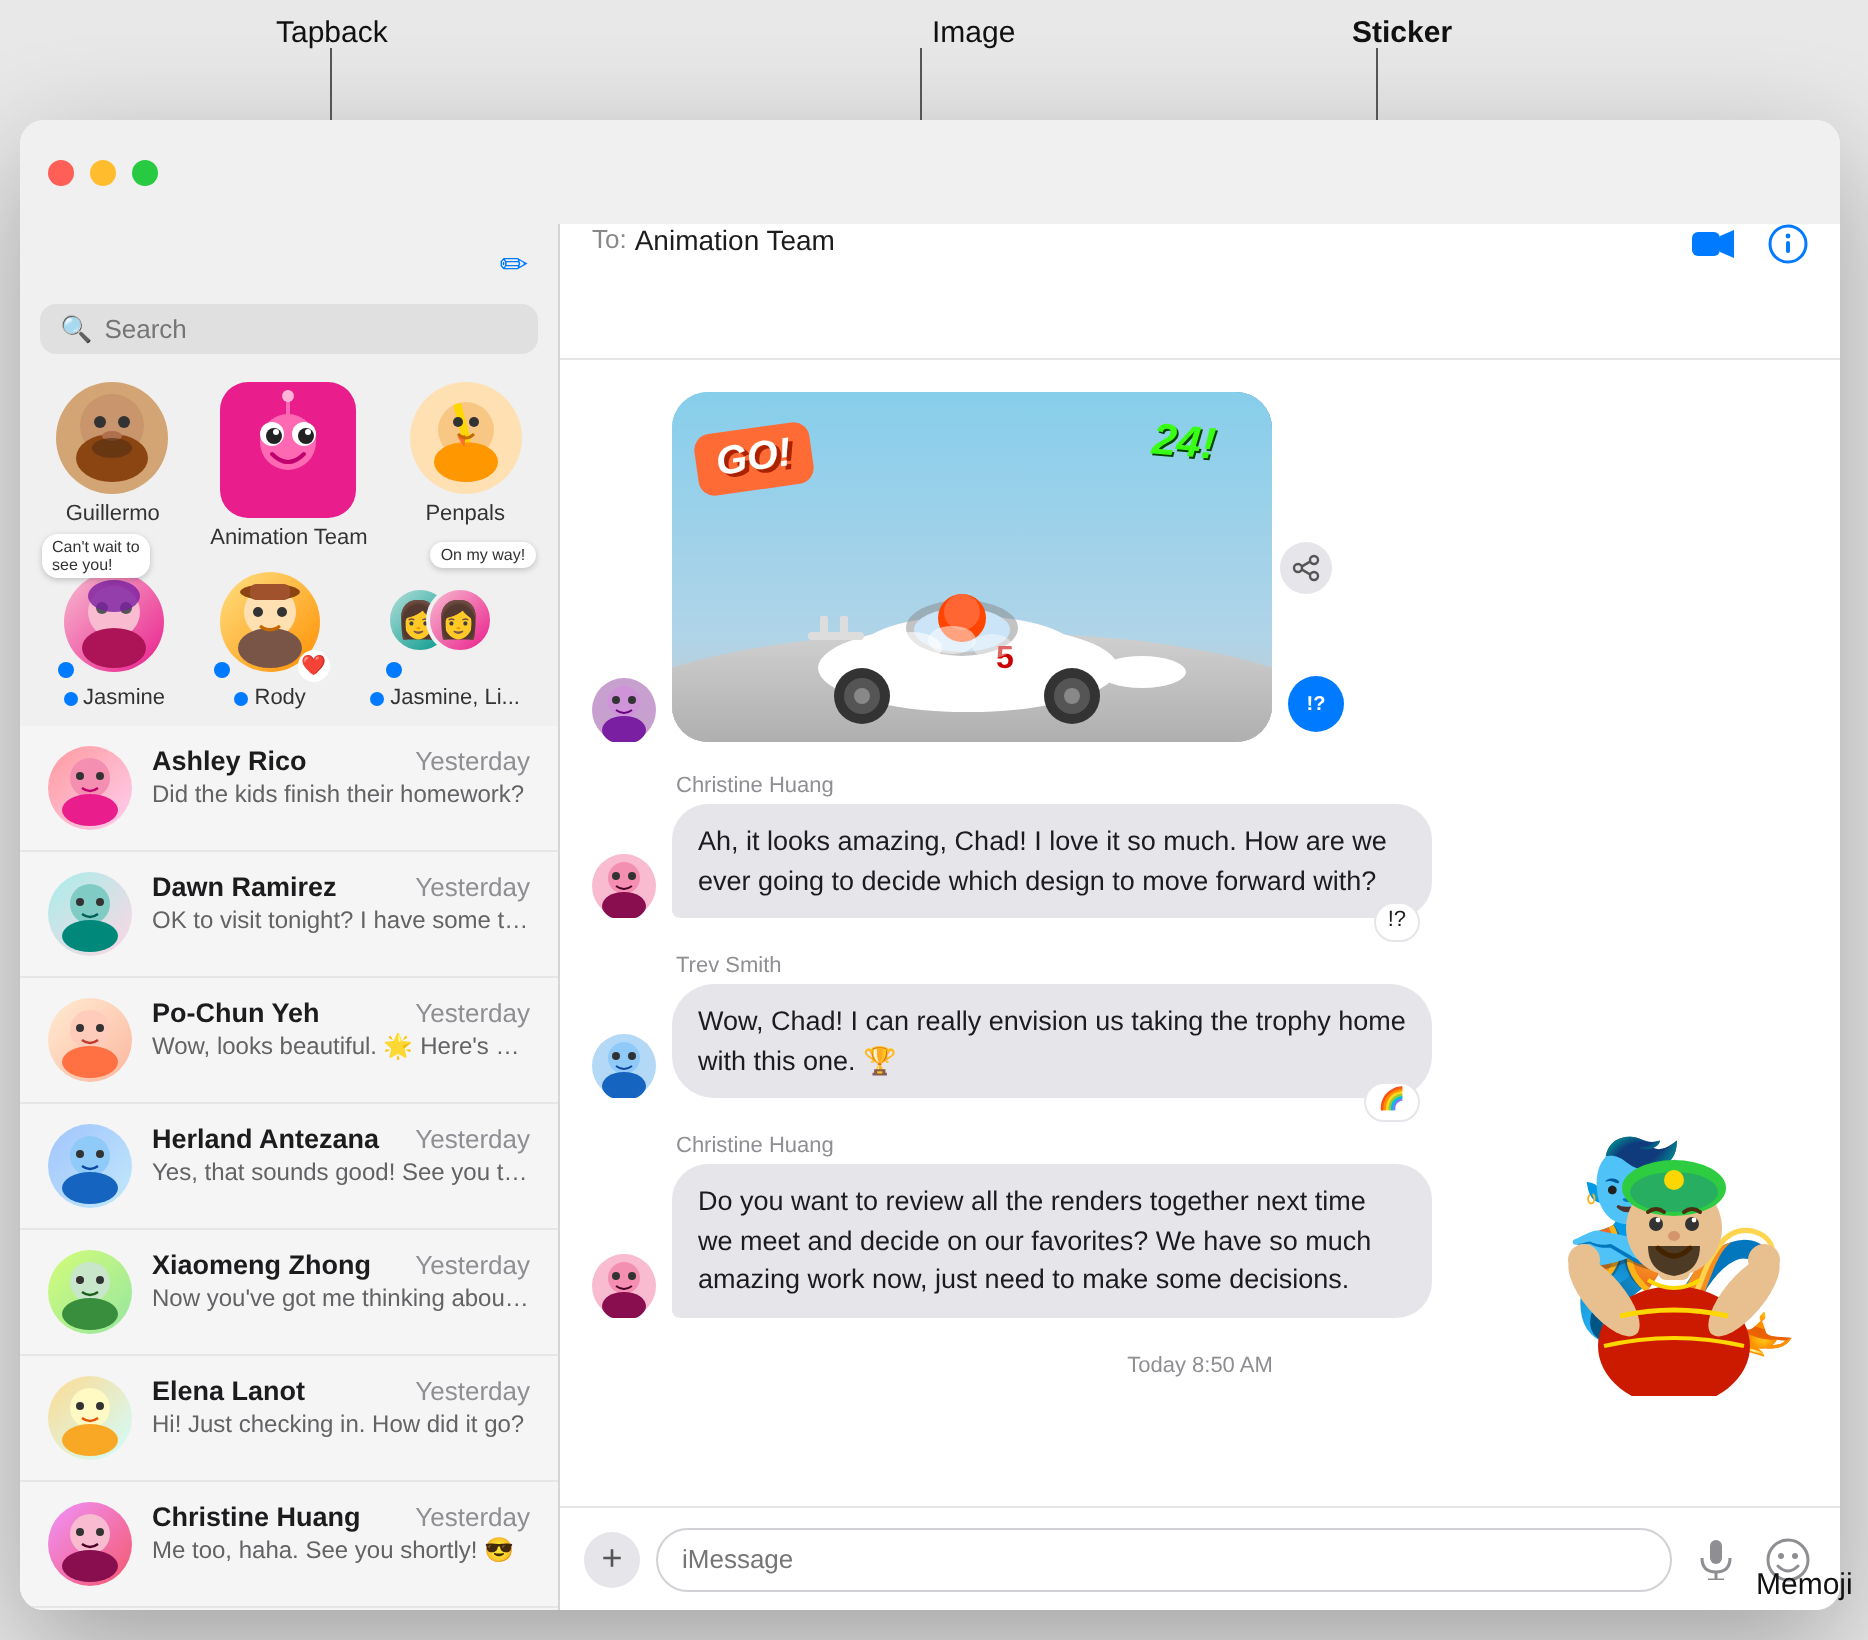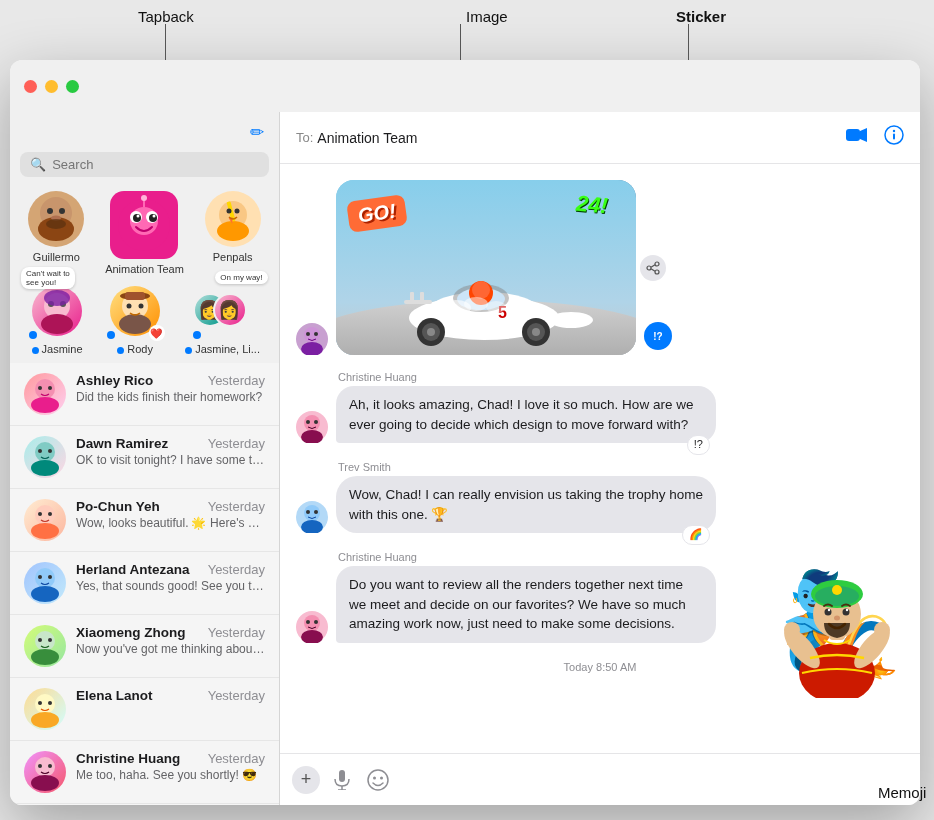--- a/index.html
+++ b/index.html
@@ -282,23 +282,23 @@
 
     
     .chat-area {
       flex: 1;
       display: flex;
       flex-direction: column;
       background: white;
     }
 
     .chat-header {
-      height: 52px;
-      display: flex;
-      align-items: center;
+      height: 68px;
+      display: flex;
+      align-items: flex-start;
       padding: 0 16px;
       border-bottom: 1px solid #e5e5e7;
       flex-shrink: 0;
     }
     .chat-header-to {
       font-size: 13px;
       color: #888;
       margin-right: 4px;
     }
     .chat-header-name {
@@ -738,20 +738,21 @@
               <circle cx="16" cy="15" r="2" fill="#333"></circle>
               <circle cx="26" cy="15" r="2" fill="#333"></circle>
               <path d="M17 21 Q21 24 25 21" stroke="#e65100" stroke-width="1.2" fill="none"></path>
             </svg>
           </div>
           <div class="conv-info">
             <div class="conv-header">
               <span class="conv-name">Elena Lanot</span>
               <span class="conv-time">Yesterday</span>
             </div>
+            <div class="conv-preview">Hi! Just checking in. How did it go?</div>
           </div>
         </div>
 
         <div class="conv-item">
           <div class="conv-avatar av-christine">
             <svg width="42" height="42" viewBox="0 0 42 42">
               <circle cx="21" cy="16" r="10" fill="#f8bbd0"></circle>
               <ellipse cx="21" cy="32" rx="14" ry="8" fill="#880e4f"></ellipse>
               <circle cx="16" cy="15" r="2" fill="#333"></circle>
               <circle cx="26" cy="15" r="2" fill="#333"></circle>
@@ -976,20 +977,21 @@
             <path d="M42 82 Q55 90 68 82" stroke="#ffd700" stroke-width="2" fill="none"></path>
 
             <path d="M28 100 Q55 94 82 100" stroke="#ffd700" stroke-width="2.5" fill="none"></path>
             <path d="M20 115 Q55 107 90 115" stroke="#ffd700" stroke-width="2" fill="none"></path>
           </svg>
         </div>
       </div>
 
       <div class="input-area">
         <div class="plus-btn">+</div>
+        <input class="msg-input" type="text" placeholder="iMessage" style="">
         <div class="audio-btn">
           <svg width="18" height="20" viewBox="0 0 18 20">
             <rect x="6" y="0" width="6" height="12" rx="3" fill="#8e8e93"></rect>
             <path d="M2 9 Q2 16 9 16 Q16 16 16 9" stroke="#8e8e93" stroke-width="1.5" fill="none"></path>
             <line x1="9" y1="16" x2="9" y2="20" stroke="#8e8e93" stroke-width="1.5"></line>
             <line x1="5" y1="20" x2="13" y2="20" stroke="#8e8e93" stroke-width="1.5"></line>
           </svg>
         </div>
         <div class="emoji-btn">
           <svg width="22" height="22" viewBox="0 0 22 22">

